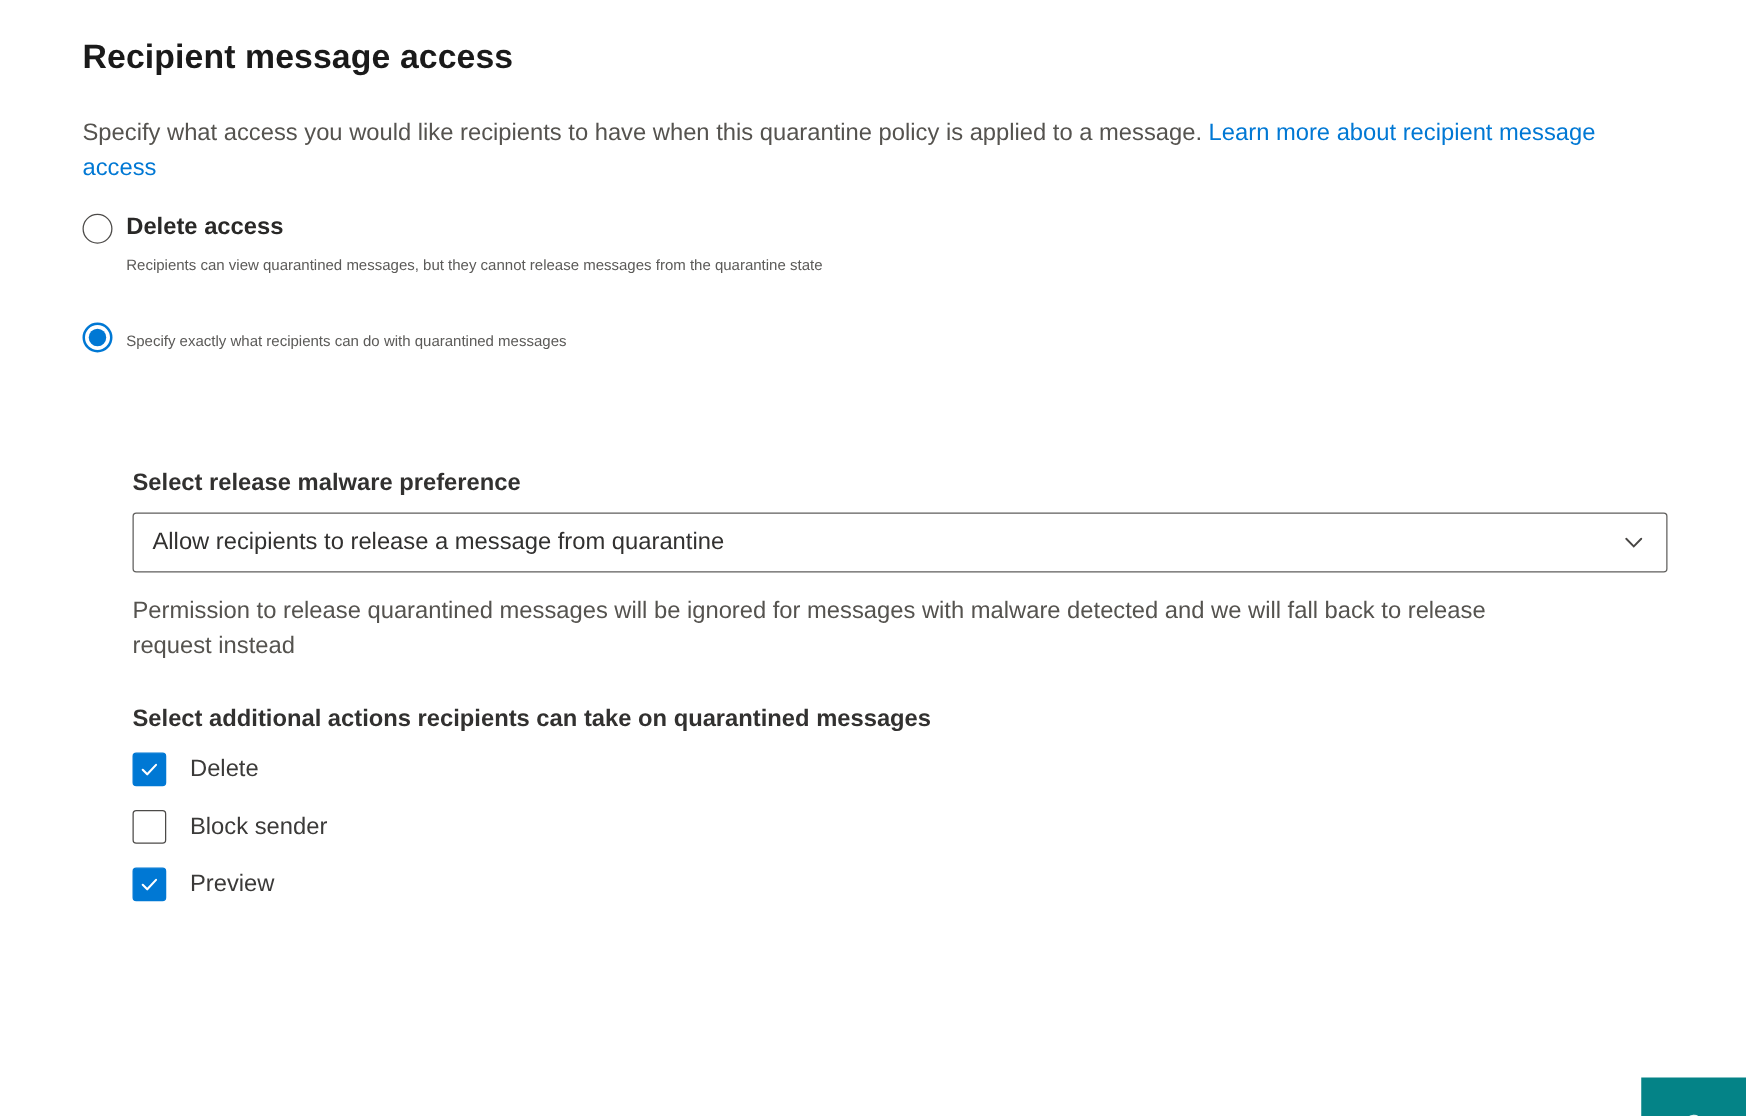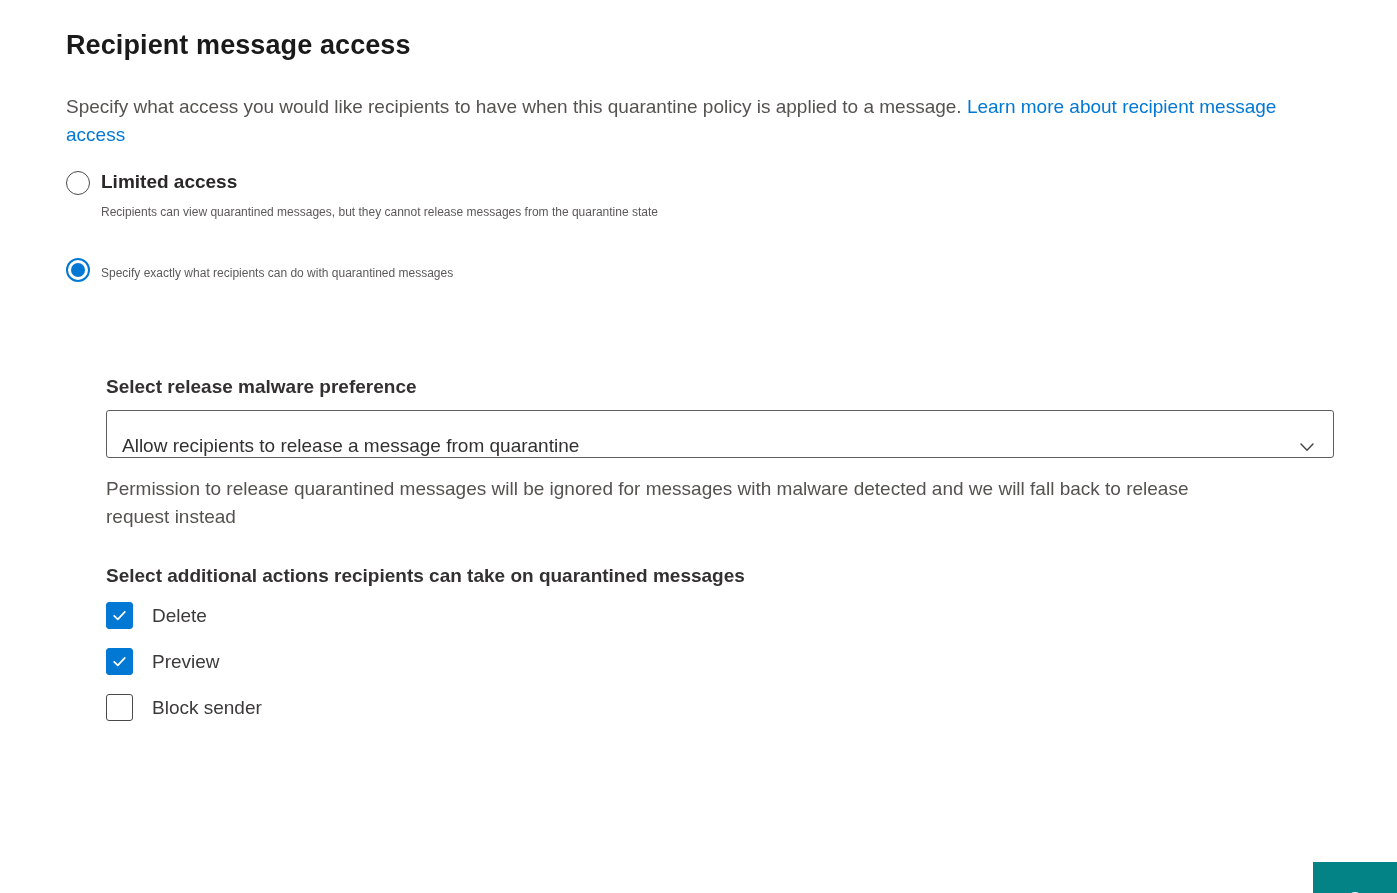--- a/index.html
+++ b/index.html
@@ -83,21 +83,21 @@
     line-height: 24px;
   }
   .dropdown {
     margin-top: 11px;
     width: 1228px;
     height: 48px;
     border: 1px solid #5f5e5c;
     border-radius: 3px;
     background: #fff;
     display: flex;
-    align-items: flex-end;
+    align-items: center;
     justify-content: space-between;
     padding: 0 16px 0 15px;
     cursor: pointer;
   }
   .dropdown-value { font-size: 19px; color: #323130; }
   .chevron { display: flex; align-items: center; }
   .chevron svg { width: 20px; height: 20px; }
 
   .note {
     margin-top: 17px;
@@ -158,21 +158,21 @@
   <h1 class="page-title">Recipient message access</h1>
 
   <p class="desc"><span>Specify what access you would like recipients to have when this quarantine policy is applied to a message.</span> <a class="link">Learn more about recipient message access</a></p>
 
 
   <div class="radio-group">
 
     <div class="radio-option">
       <div class="radio"></div>
       <div class="radio-texts">
-        <div class="radio-label">Limited access</div>
+        <div class="radio-label">Delete access</div>
         <div class="radio-desc narrow">Recipients can view quarantined messages, but they cannot release messages from the quarantine state</div>
       </div>
     </div>
 
     <div class="radio-option">
       <div class="radio selected"></div>
       <div class="radio-texts">
         <div class="radio-desc">Specify exactly what recipients can do with quarantined messages</div>
       </div>
     </div>
@@ -201,35 +201,35 @@
       <div class="checkbox-row">
         <div class="checkbox checked">
           <svg viewBox="0 0 16 16" fill="none">
               <path d="M3 8.3 L6.4 11.7 L13 4.6" stroke="#ffffff" stroke-width="1.6" fill="none" stroke-linecap="round" stroke-linejoin="round"></path>
             </svg>
         </div>
         <span class="checkbox-label">Delete</span>
       </div>
 
       <div class="checkbox-row">
+        <div class="checkbox">
+          
+        </div>
+        <span class="checkbox-label">Block sender</span>
+      </div>
+
+      <div class="checkbox-row">
         <div class="checkbox checked">
           <svg viewBox="0 0 16 16" fill="none">
               <path d="M3 8.3 L6.4 11.7 L13 4.6" stroke="#ffffff" stroke-width="1.6" fill="none" stroke-linecap="round" stroke-linejoin="round"></path>
             </svg>
         </div>
         <span class="checkbox-label">Preview</span>
       </div>
 
-      <div class="checkbox-row">
-        <div class="checkbox">
-          
-        </div>
-        <span class="checkbox-label">Block sender</span>
-      </div>
-
     </div>
 
   </div>
 
 </div>
 
 <div class="help-button">
   <span class="help-glyph">?</span>
 </div>
 

